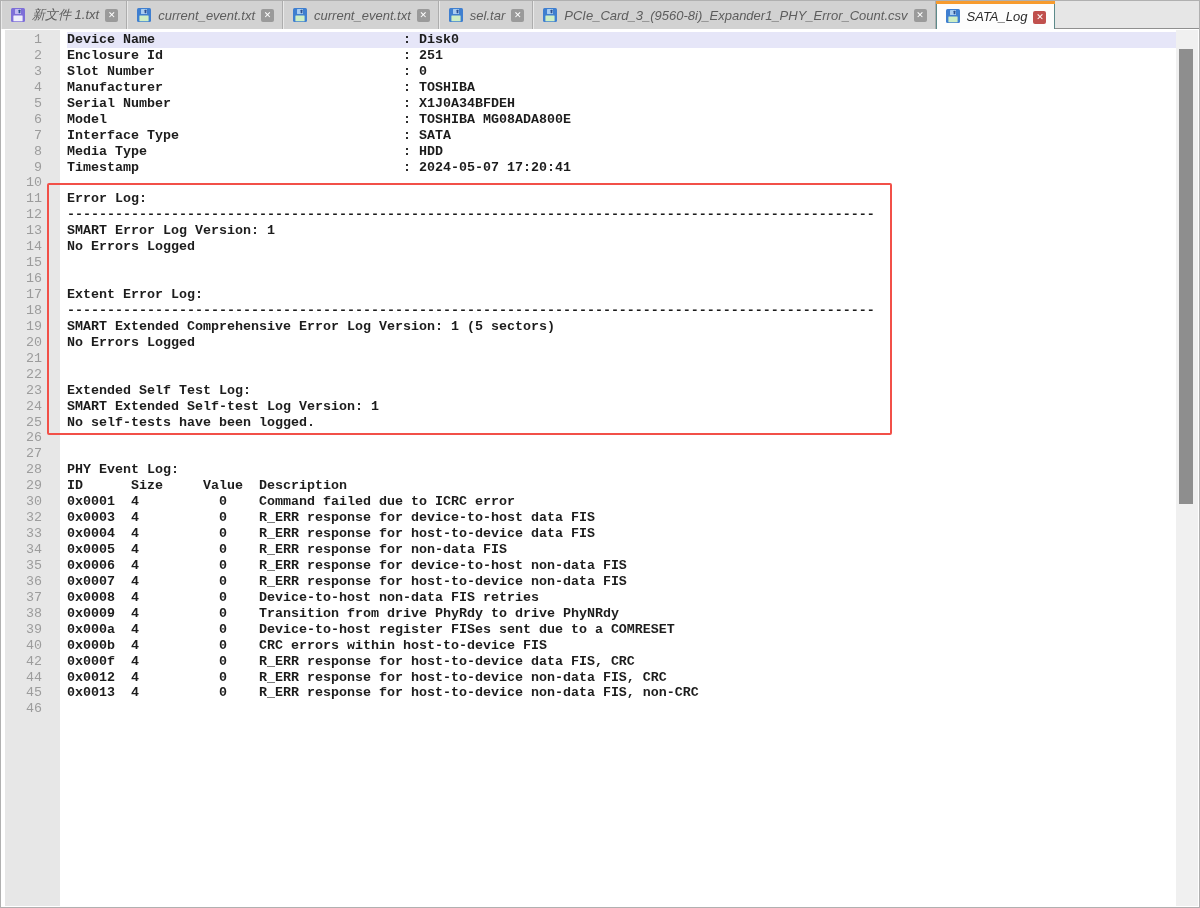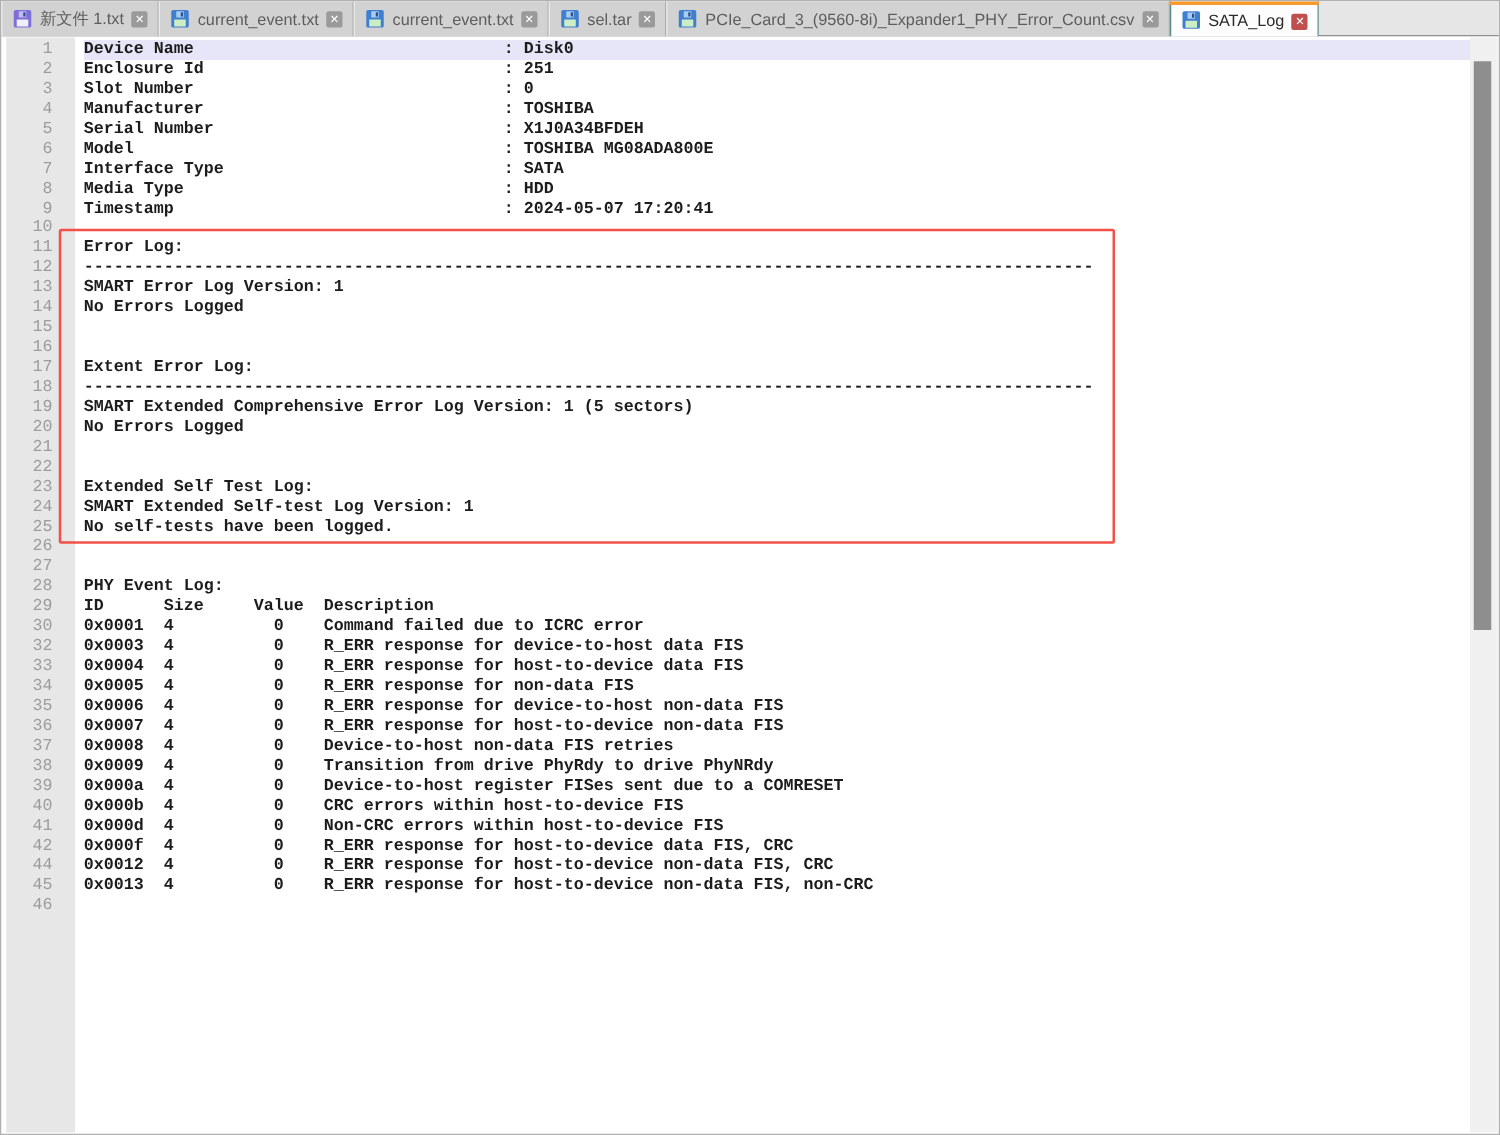--- a/index.html
+++ b/index.html
@@ -26,20 +26,21 @@
     display:flex;align-items:center;
     padding:5px 8px;
     gap:6px;
     height:28px;
     background:#d2d2d2;
     border-right:1px solid #adadad;
     border-left:1px solid #e9e9e9;
     cursor:default;
     white-space:nowrap;
     position:relative;
+    font-style:italic;
   }
   .tab .tab-label{
     font-size:13px;
     color:#5d5d5d;
   }
   .tab.active{
     background:#fdfdfd;
     border-left:1px solid var(--active-tab-border);
     border-right:1px solid var(--active-tab-border);
     margin-bottom:-1px;
@@ -402,24 +403,20 @@
   <div class="row">
     <span class="ln">39</span>
     <span class="code">0x000a  4          0    Device-to-host register FISes sent due to a COMRESET</span>
   </div>
 
   <div class="row">
     <span class="ln">40</span>
     <span class="code">0x000b  4          0    CRC errors within host-to-device FIS</span>
   </div>
 
-  <div class="row">
-    <span class="ln">41</span>
-    <span class="code">0x000d  4          0    Non-CRC errors within host-to-device FIS</span>
-  </div>
 
   <div class="row">
     <span class="ln">42</span>
     <span class="code">0x000f  4          0    R_ERR response for host-to-device data FIS, CRC</span>
   </div>
 
 
   <div class="row">
     <span class="ln">44</span>
     <span class="code">0x0012  4          0    R_ERR response for host-to-device non-data FIS, CRC</span>

